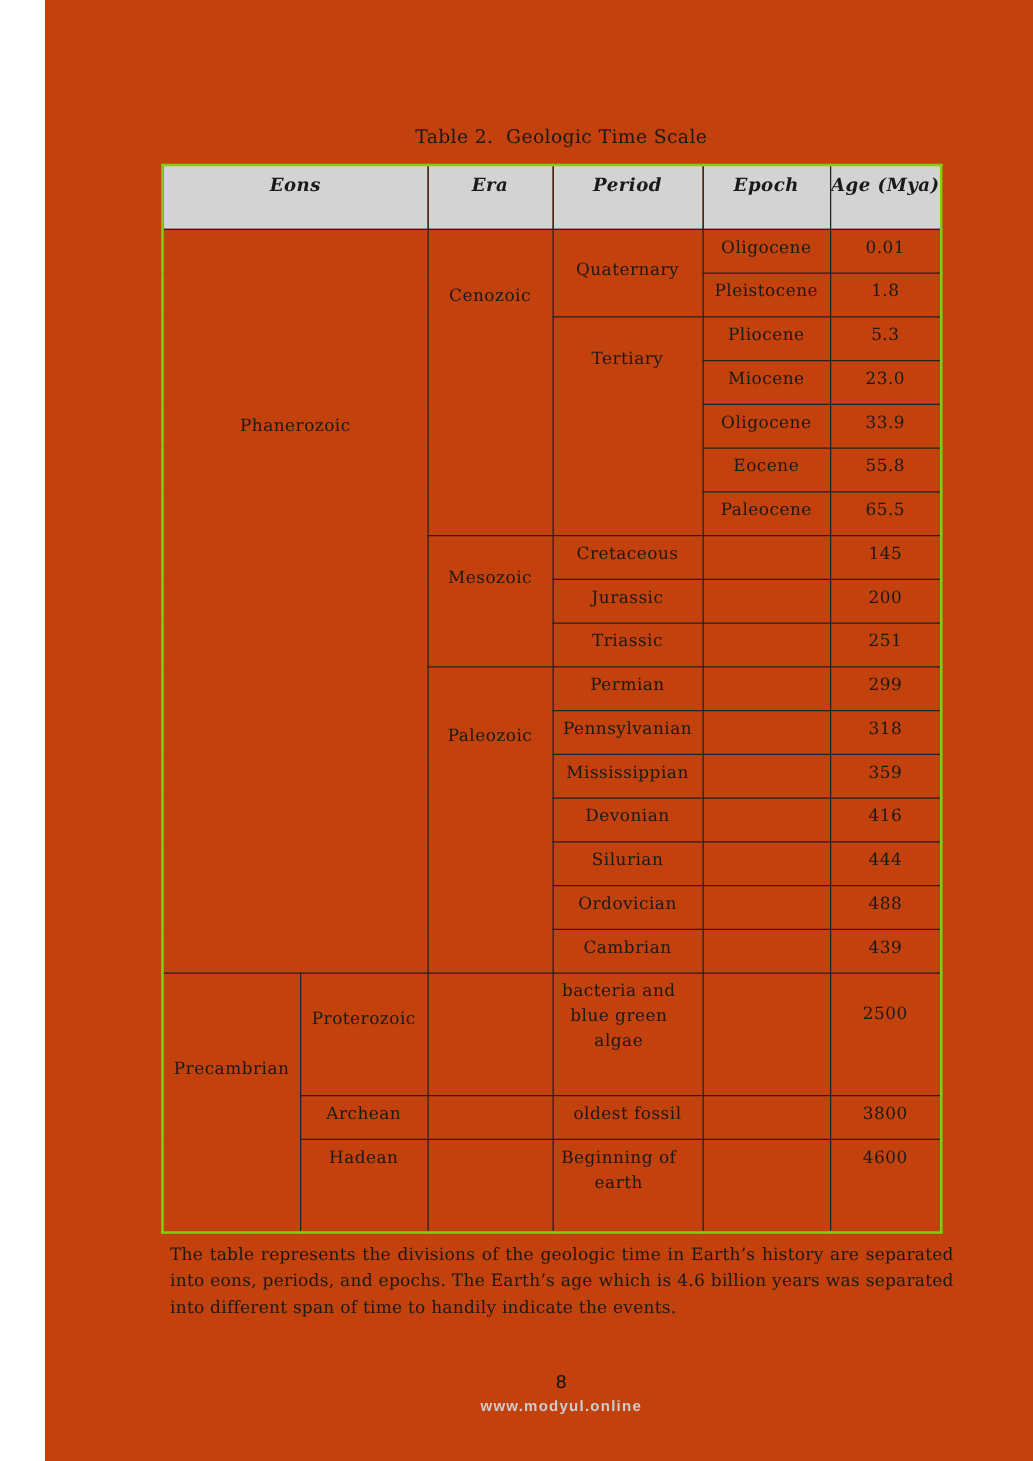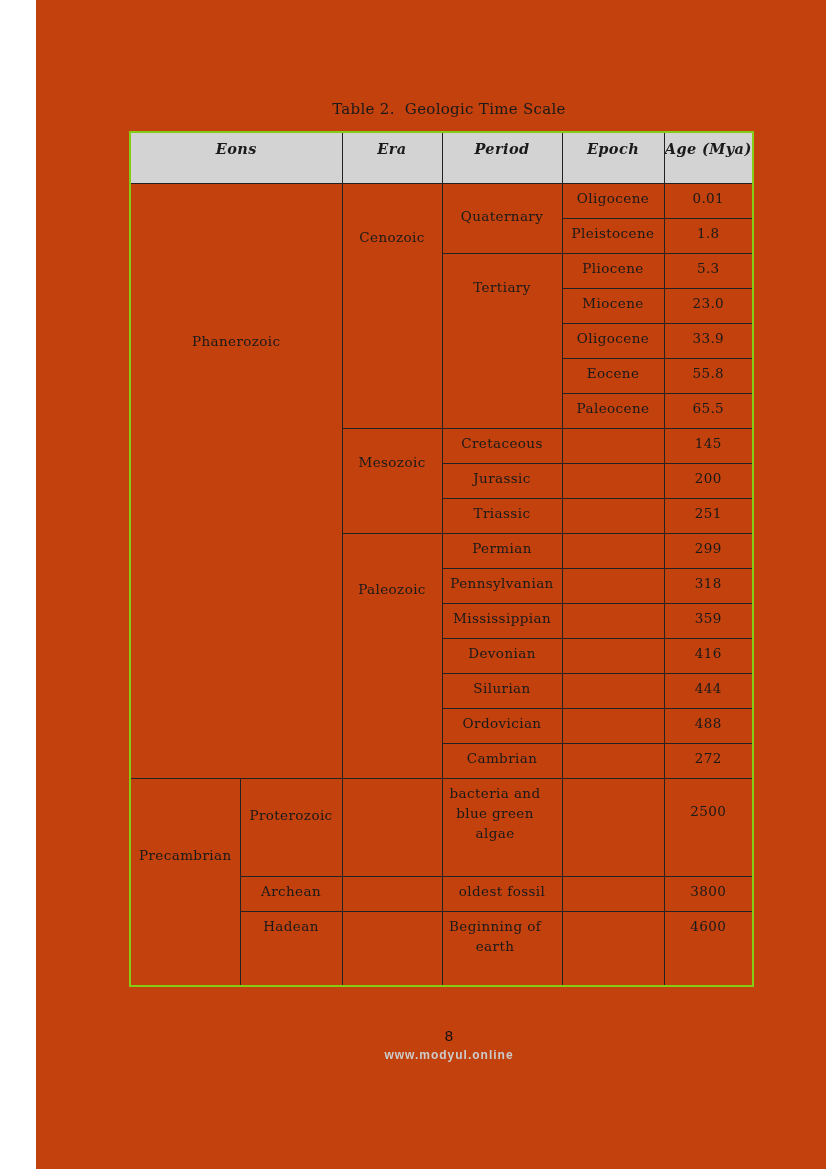--- a/index.html
+++ b/index.html
@@ -184,21 +184,21 @@
         <td>444</td>
       </tr>
       <tr style="height:35px">
         <td>Ordovician</td>
         <td></td>
         <td>488</td>
       </tr>
       <tr style="height:35px">
         <td>Cambrian</td>
         <td></td>
-        <td>272</td>
+        <td>439</td>
       </tr>
 
       <tr style="height:98px">
         <td rowspan="3" class="pt-precambrian">Precambrian</td>
         <td class="pt-proterozoic">Proterozoic</td>
         <td></td>
         <td class="pad-note">bacteria and blue green algae</td>
         <td></td>
         <td class="pt-age2500">2500</td>
       </tr>
@@ -212,17 +212,18 @@
       <tr style="height:75px">
         <td>Hadean</td>
         <td></td>
         <td class="pad-note">Beginning of earth</td>
         <td></td>
         <td>4600</td>
       </tr>
     </tbody>
   </table>
 
+  <div class="caption">The table represents the divisions of the geologic time in Earth’s history are separated into eons, periods, and epochs. The Earth’s age which is 4.6 billion years was separated into different span of time to handily indicate the events.</div>
 
   <div class="page-number">8</div>
   <div class="watermark">www.modyul.online</div>
 
 </div>
 
 </body></html>

